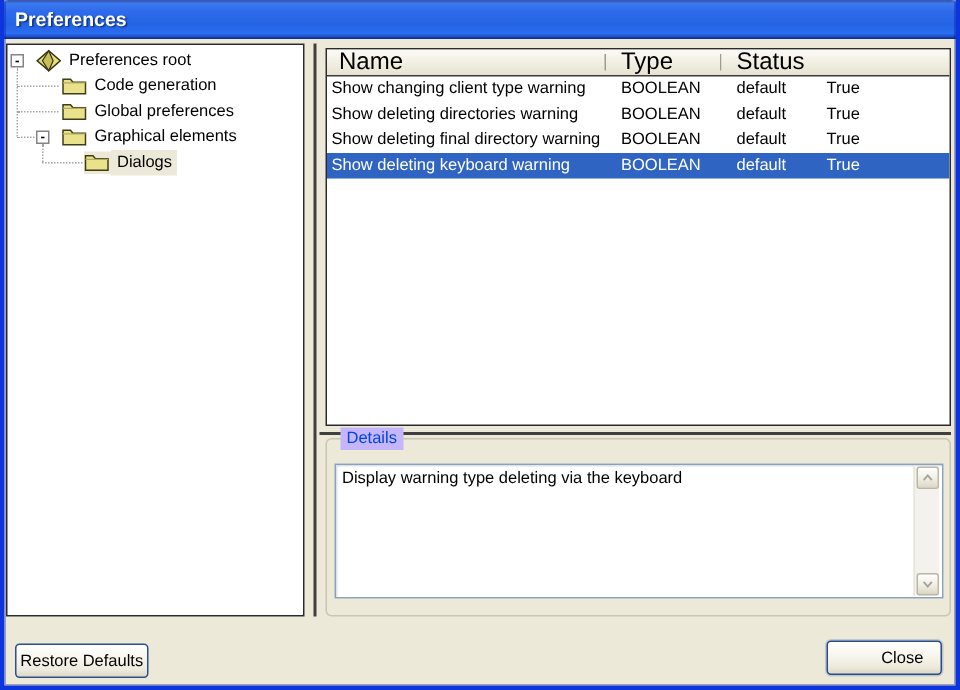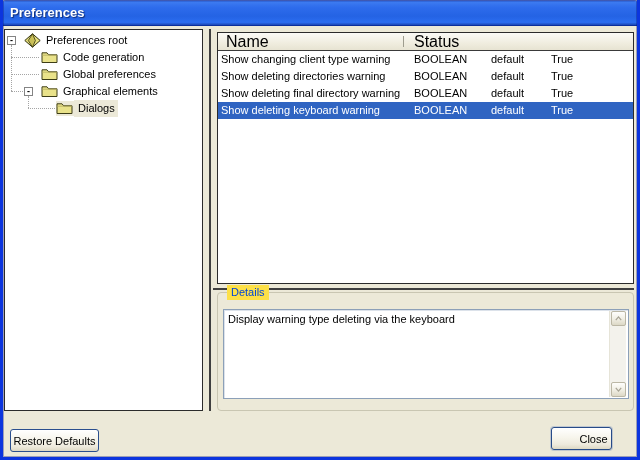--- a/index.html
+++ b/index.html
@@ -72,21 +72,21 @@
   .td.name{padding-left:3px;}
   .trow.selected{background:#2F64C2;color:#fff;}
   .w-name{width:186px;}.w-type{width:77px;}.w-status{width:60px;}.w-value{width:94px;flex:1;}
 
   
   .dgroup{
     position:absolute;left:217px;top:292px;width:417px;height:119px;
     border:1px solid #C9C6B2;border-radius:4px;box-sizing:border-box;
   }
   .dlabel{
-    position:absolute;left:9px;top:-8px;background:#fde047;padding:0 4px;
+    position:absolute;left:9px;top:-8px;background:#c4b5fd;padding:0 4px;
     color:#0045D8;font-size:11px;line-height:15px;
   }
   .dtext{
     position:absolute;left:5px;top:16px;width:406px;height:90px;box-sizing:border-box;
     background:#fff;border:1px solid #8CA0B8;box-shadow:inset 1px 1px 0 #DCE2EA;
     font-size:11px;line-height:14px;color:#000;padding:2px 22px 2px 4px;overflow:hidden;
   }
   .sbar{
     position:absolute;top:1px;right:1px;bottom:1px;width:17px;
     background:#F3F2EC;border-left:1px solid #E6E4D8;box-sizing:border-box;
@@ -105,21 +105,21 @@
   
   .xpbtn{
     position:absolute;height:23px;box-sizing:border-box;
     border:1px solid #2B4F8E;border-radius:3px;
     background:linear-gradient(180deg,#FFFFFF 0%,#F7F5EC 45%,#EEEADD 78%,#DDD8C4 100%);
     box-shadow:inset 0 1px 0 #fff;
     font-family:"Liberation Sans","DejaVu Sans",sans-serif;
     font-size:11px;color:#000;text-align:center;padding:0;cursor:default;
   }
   #btn-restore{left:10px;top:429px;width:89px;}
-  #btn-close{left:551px;top:427px;width:61px;border-color:#274B88;box-shadow:inset 0 1px 0 #fff,0 0 0 1px rgba(60,100,180,.25);padding-left:24px;}
+  #btn-close{left:551px;top:427px;width:77px;border-color:#274B88;box-shadow:inset 0 1px 0 #fff,0 0 0 1px rgba(60,100,180,.25);padding-left:24px;}
 </style>
 </head>
 <body>
 
 <div class="window">
 
   <div class="titlebar">
     <span class="ttext">Preferences</span>
   </div>
 
@@ -184,20 +184,21 @@
       <span class="tlabel" style="left:69px;">Dialogs</span>
     </div>
   </div>
 
   <div class="vsash"></div>
   <div class="hsash"></div>
 
   <div class="ptable">
     <div class="thead">
       <div class="th first w-name">Name</div>
+      <div class="th w-type">Type</div>
       <div class="th w-status">Status</div>
     </div>
 
     <div class="trow">
       <div class="td name w-name">Show changing client type warning</div>
       <div class="td w-type">BOOLEAN</div>
       <div class="td w-status">default</div>
       <div class="td w-value">True</div>
     </div>
     <div class="trow">

